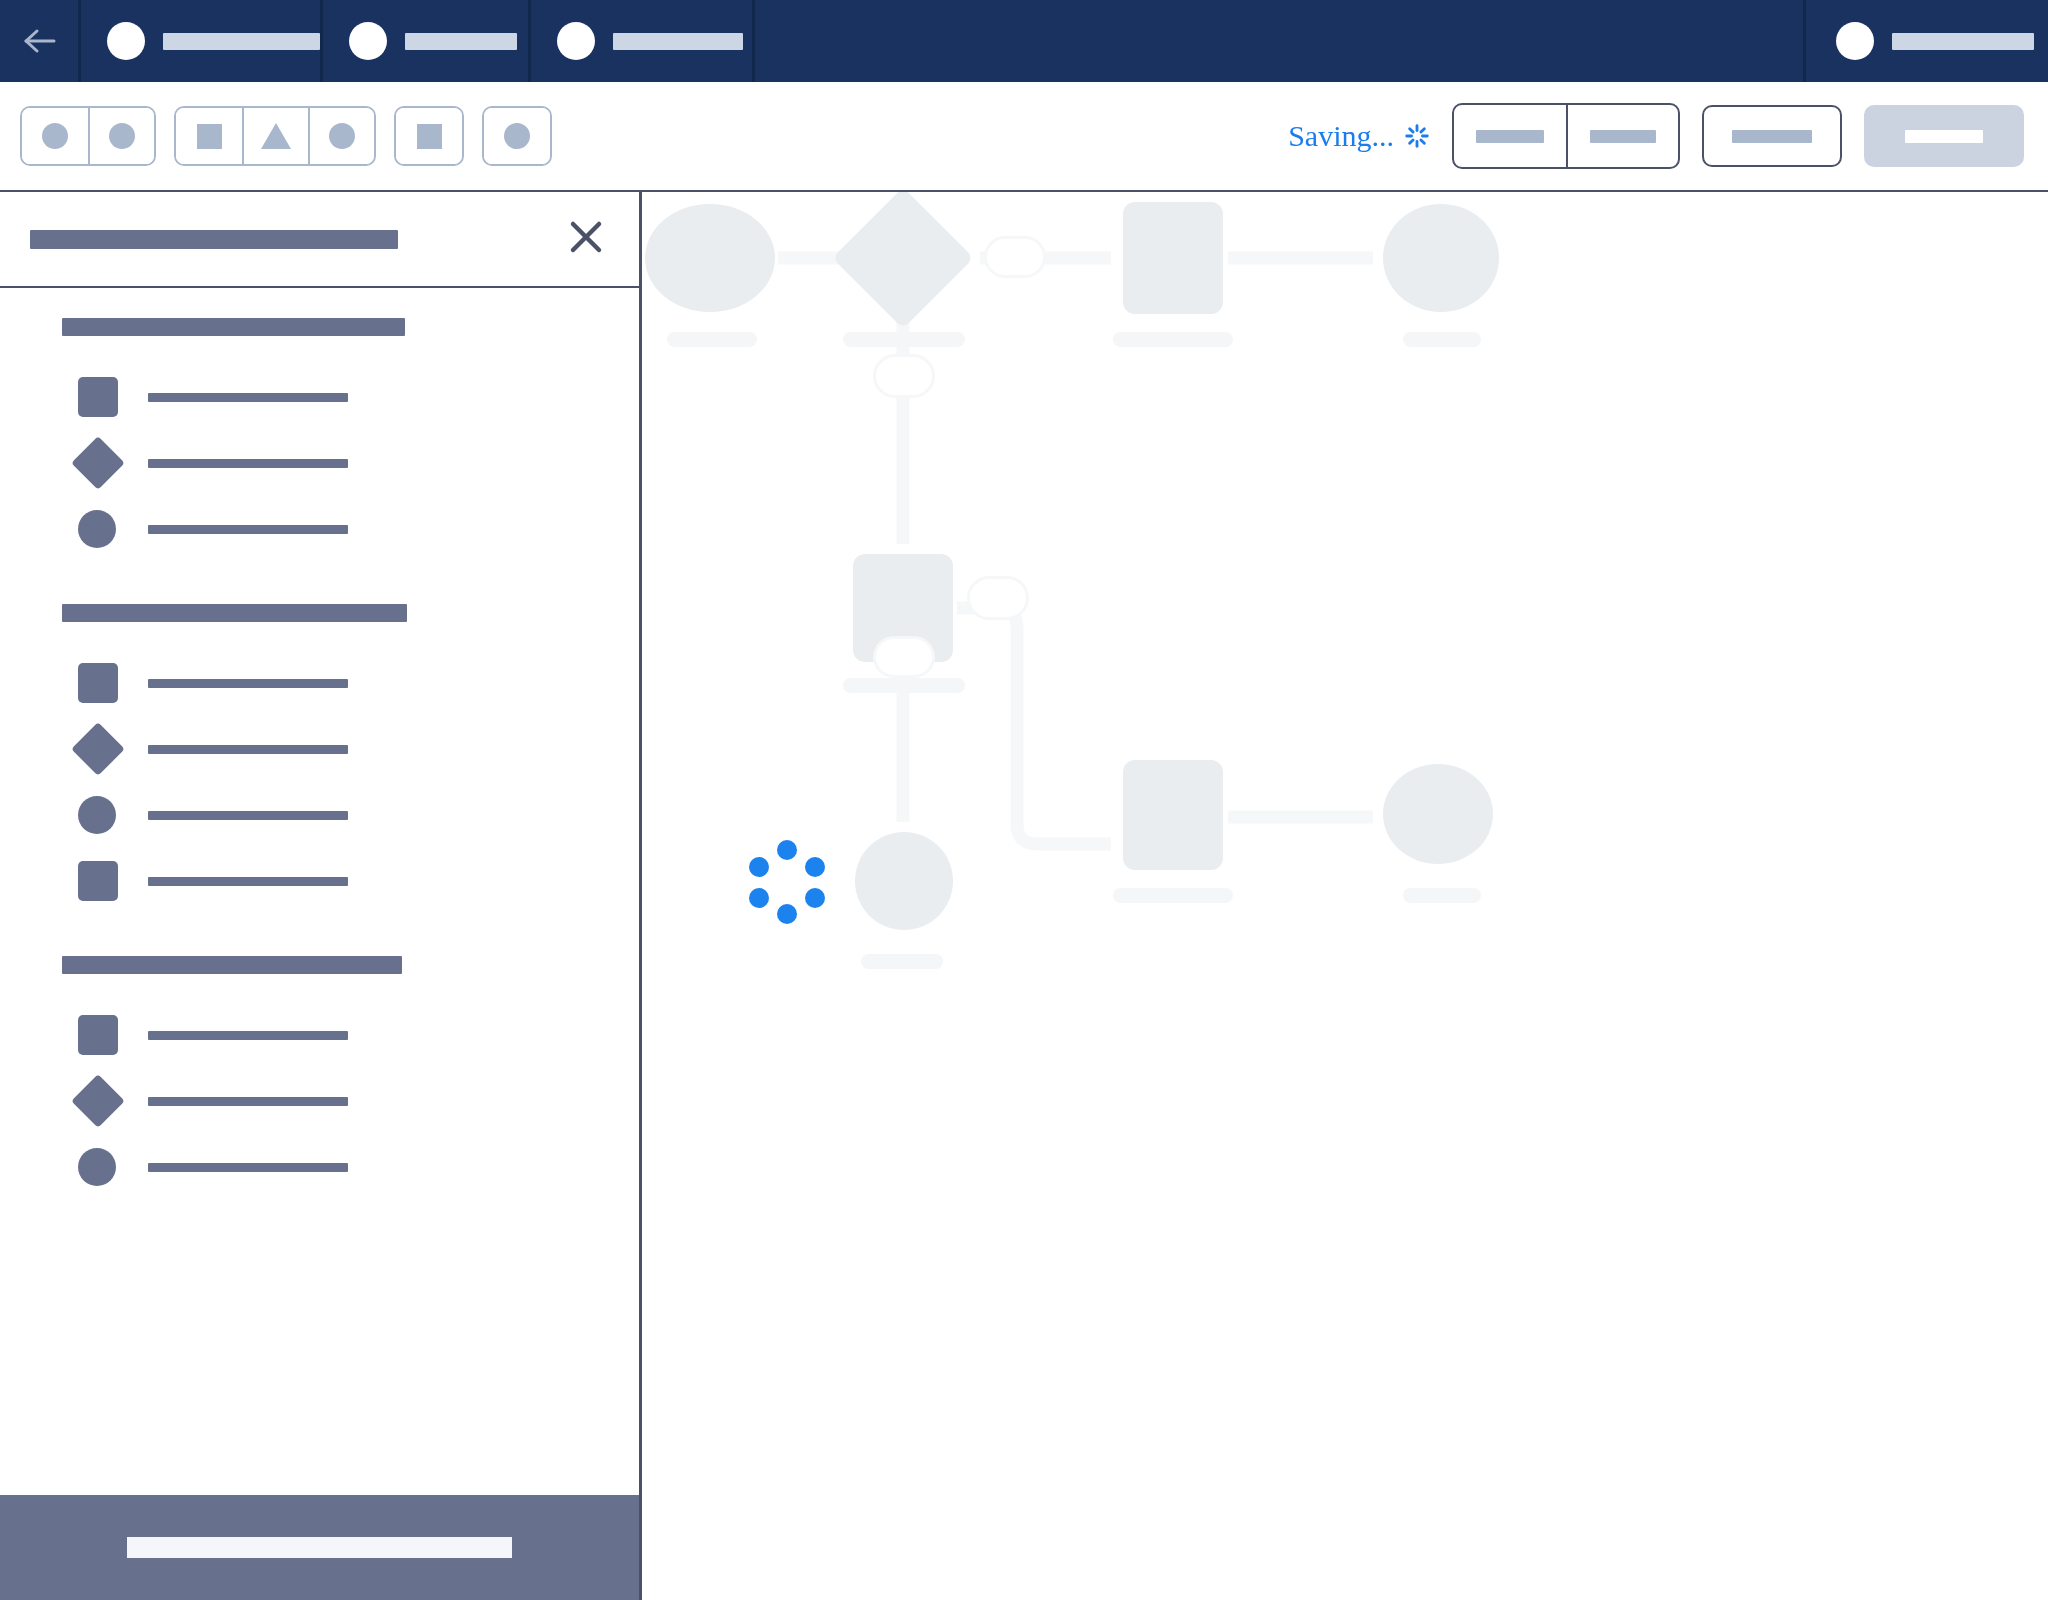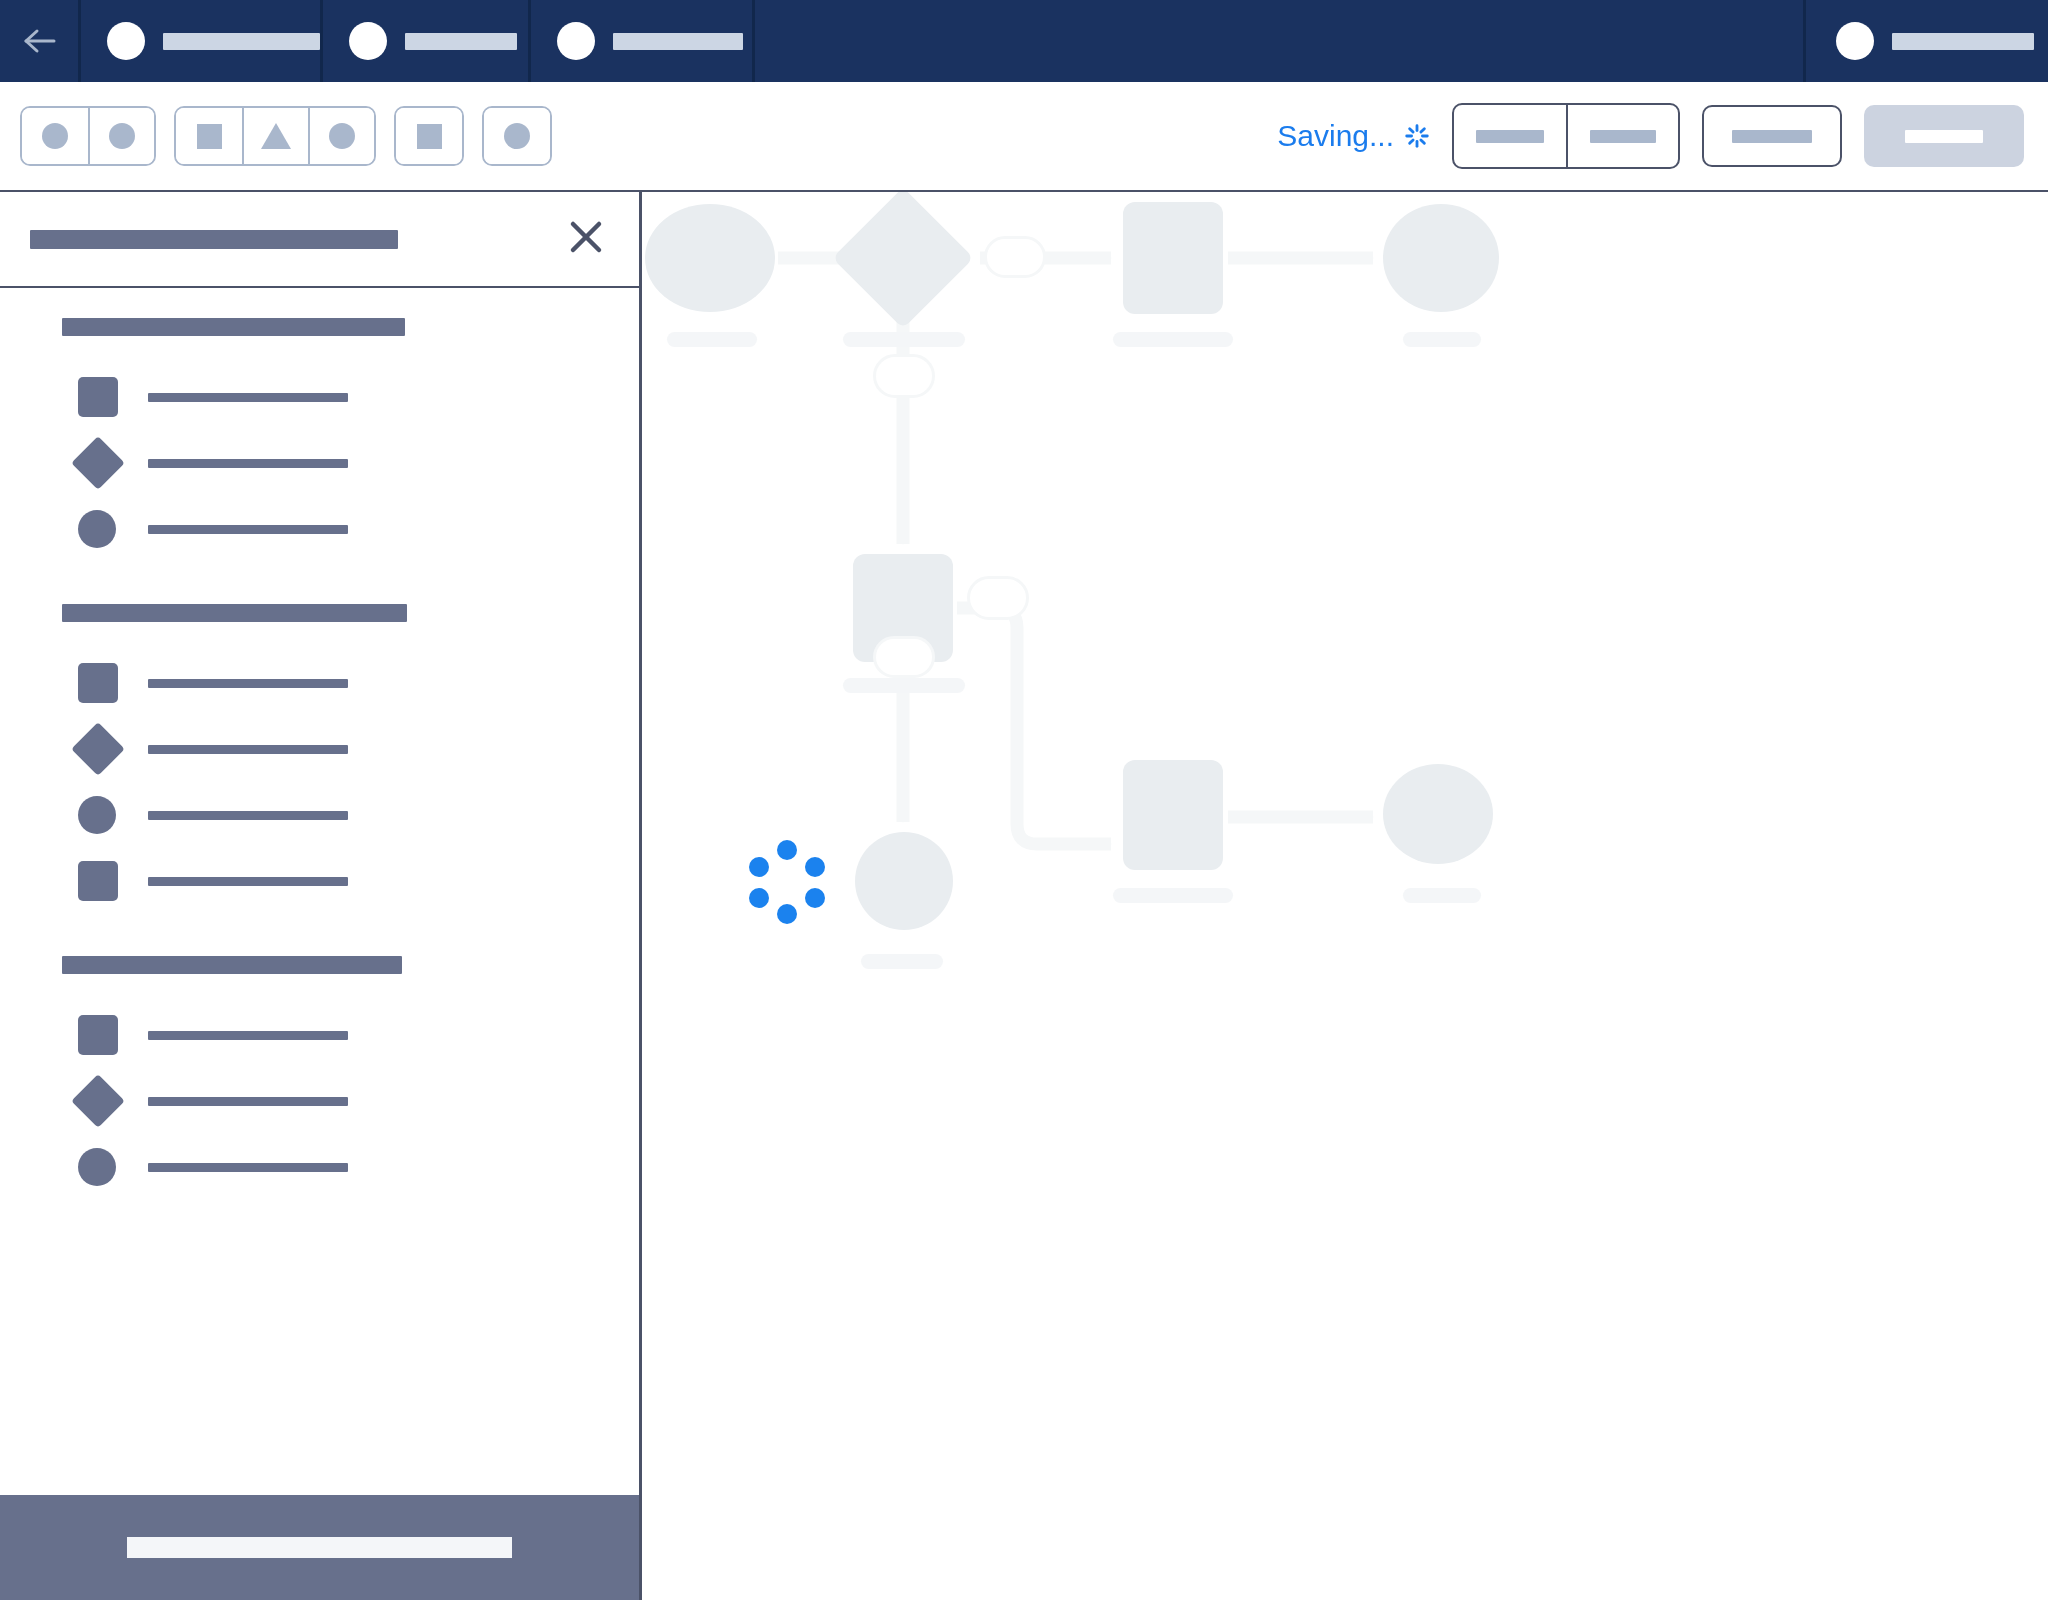--- a/index.html
+++ b/index.html
@@ -109,20 +109,21 @@
     gap: 22px;
   }
   .saving {
     display: flex;
     align-items: center;
     gap: 10px;
     color: #1b7ced;
     font-size: 30px;
     line-height: 1;
     white-space: nowrap;
+    font-family: Liberation Serif, serif;
   }
   .saving-spinner {
     width: 26px; height: 26px;
     flex: 0 0 auto;
   }
 
   .tb-obtn {
     border: 2px solid #4b5268;
     border-radius: 10px;
     background: #fff;

